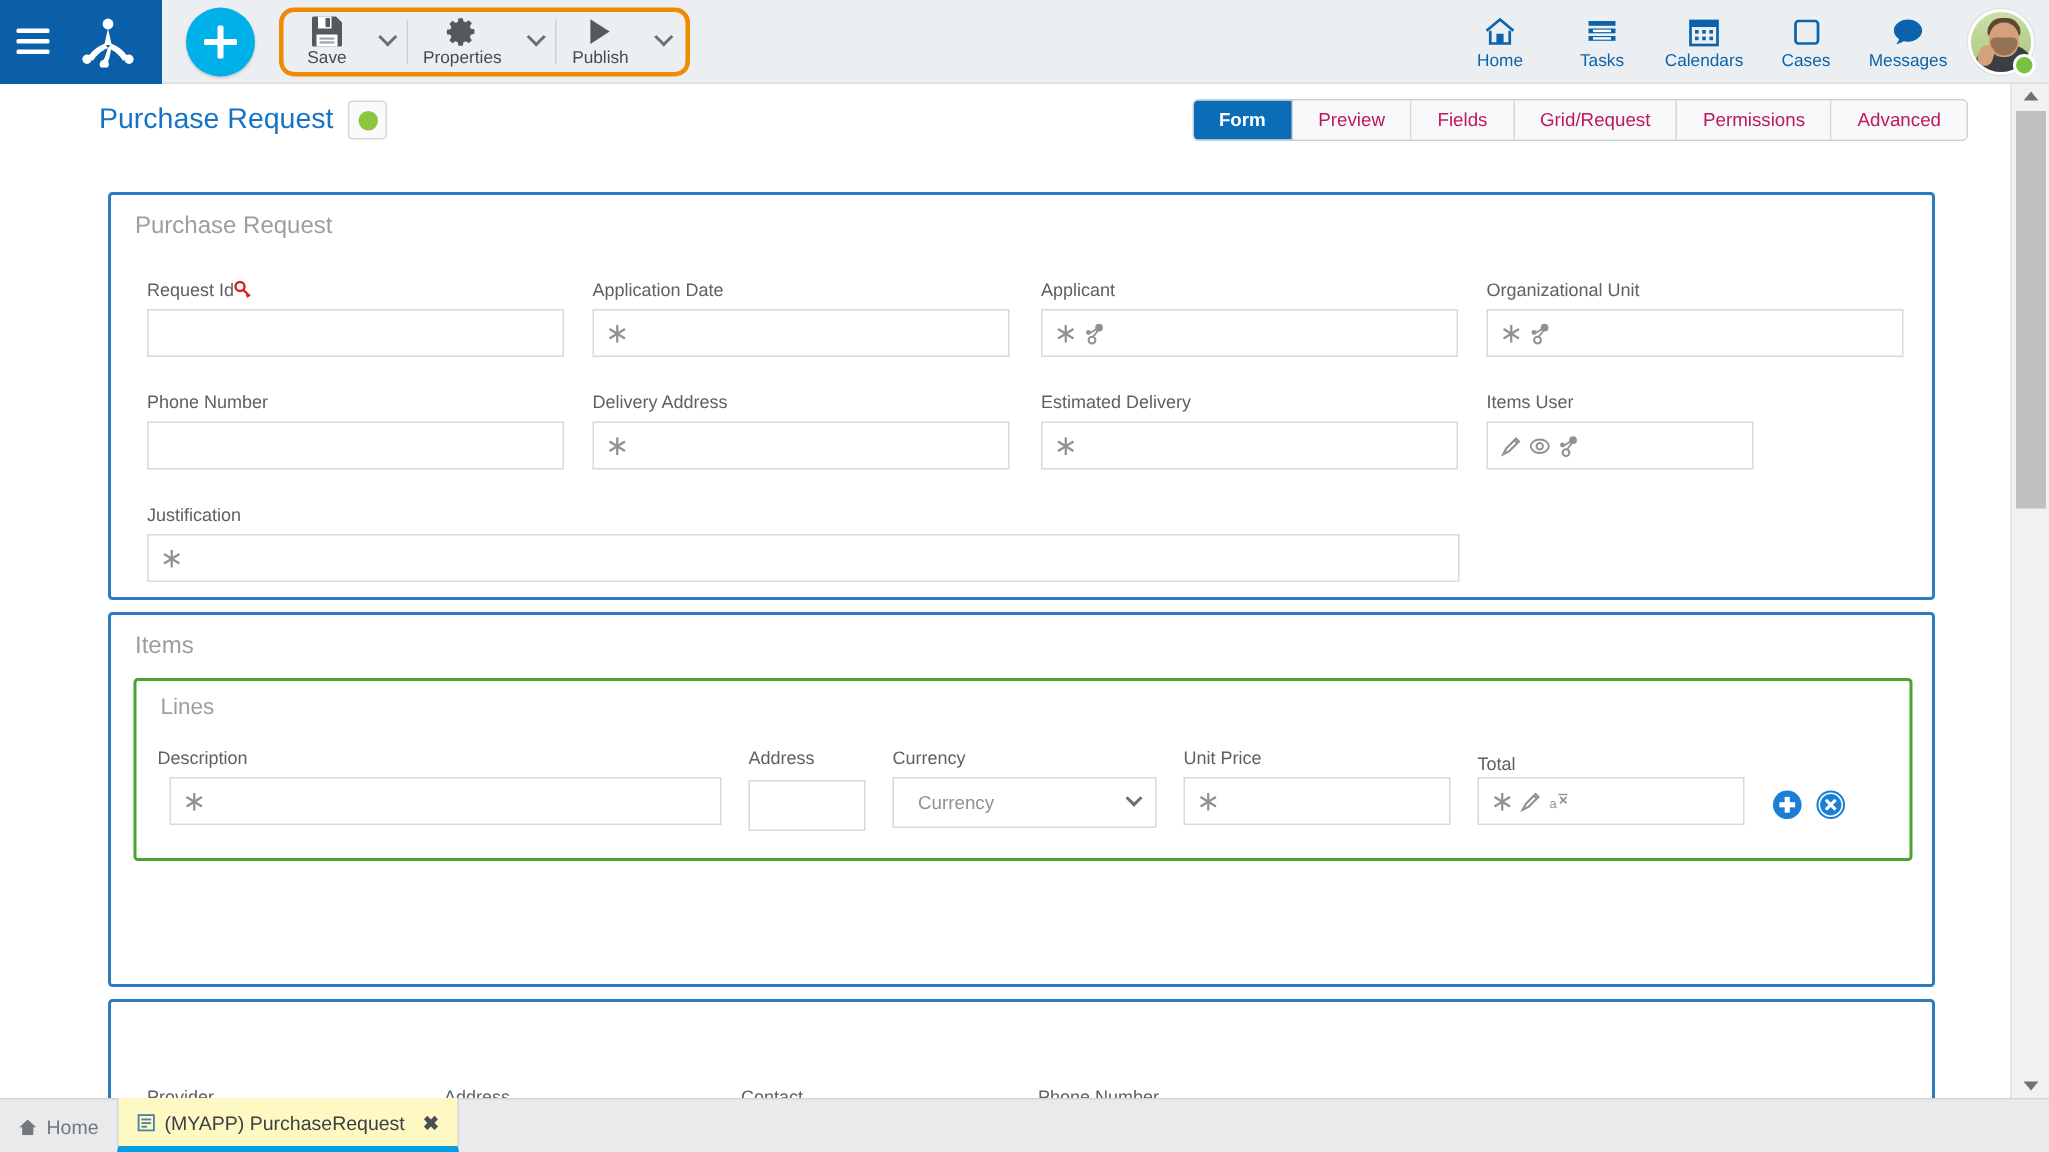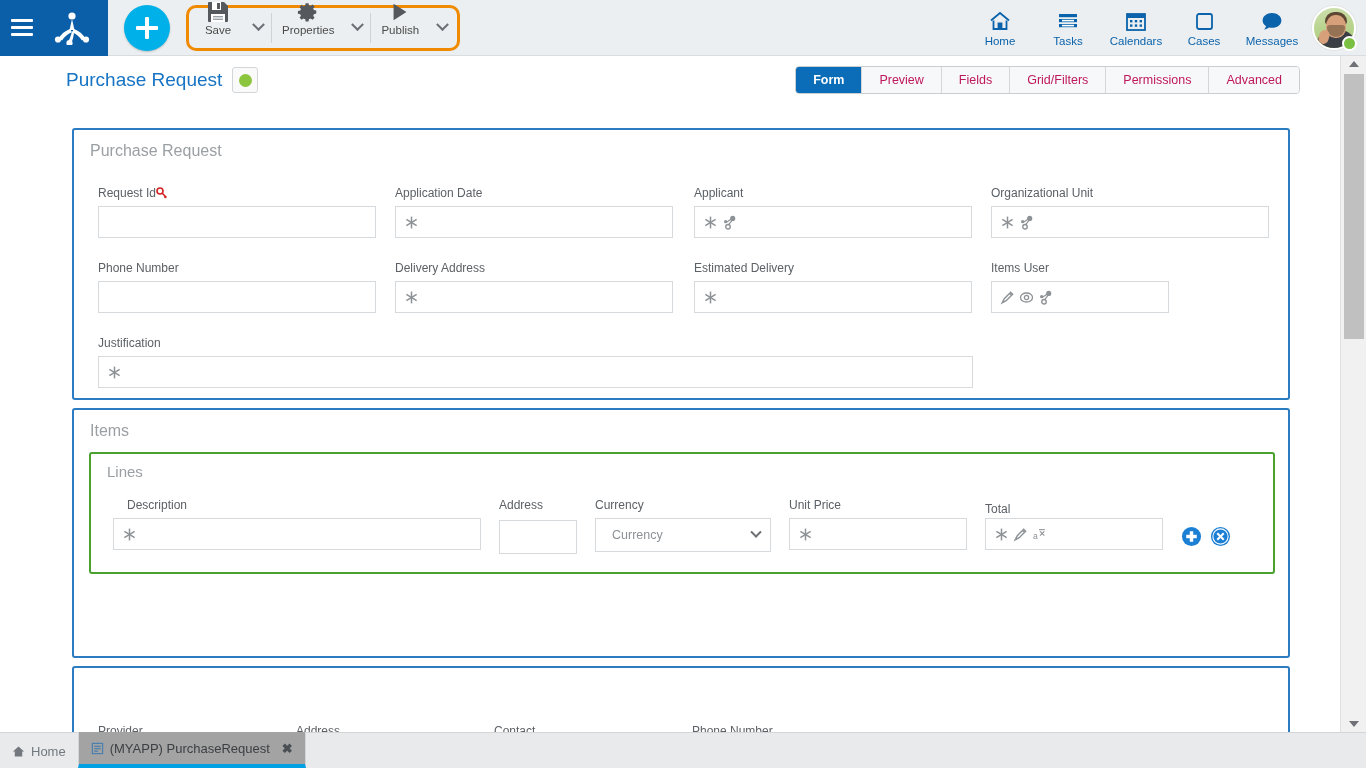--- a/index.html
+++ b/index.html
@@ -56,21 +56,21 @@
   .toolbar-group {
     display: flex; align-items: center;
     border: 3px solid #f08a00;
     border-radius: 10px;
     height: 46px;
     padding: 0 2px;
     background: #eceff1;
   }
   .tool {
     display: flex; flex-direction: column; align-items: center; justify-content: center;
-    padding: 2px 10px 20px 10px;
+    padding: 2px 10px 2px 10px;
     min-width: 54px;
     cursor: pointer;
   }
   .tool-label { font-size: 11.5px; color: #4a4a4a; margin-top: 1px; line-height: 12px; }
   .tool-caret {
     width: 26px; height: 40px;
     display: flex; align-items: center; justify-content: center;
     cursor: pointer;
   }
   .tool-sep { width: 1px; height: 30px; background: #cfd3d6; }
@@ -114,21 +114,21 @@
     font-size: 19px; color: #1774c4; margin-left: 66px; font-weight: normal;
   }
   .title-state {
     margin-left: 10px; width: 26px; height: 26px;
     border: 1px solid #d3d6d8; border-radius: 3px; background: #fafafa;
     display: flex; align-items: center; justify-content: center;
   }
   .title-state i { width: 13px; height: 13px; border-radius: 50%; background: #8cc63e; display:block;}
 
   .tabs {
-    margin-left: auto; margin-right: 40px;
+    margin-left: auto; margin-right: 28px;
     display: flex; align-items: stretch;
     border: 1px solid #c9ced2; border-radius: 4px; overflow: hidden;
     height: 28px; background: #f7f8f9;
   }
   .tab {
     display: flex; align-items: center; justify-content: center;
     padding: 0 17px;
     font-size: 12.5px; color: #be185d;
     background: #f7f8f9;
     border-right: 1px solid #d3d7da;
@@ -204,21 +204,21 @@
     border-top: 1px solid #d3d6d8;
     display: flex; align-items: flex-end;
   }
   .btab {
     height: 33px; display: flex; align-items: center;
     padding: 0 12px; font-size: 13px; color: #70767b;
     cursor: pointer; gap: 6px;
   }
   .btab.home { color: #72787d; }
   .btab.active {
-    background: #a3a3a3; color: #3c4044;
+    background: #fef9c3; color: #3c4044;
     border-left: 1px solid #d3d6d8; border-right: 1px solid #d3d6d8;
     border-bottom: 4px solid #00a0e3;
     height: 36px;
     text-align: center;
   }
   .btab .x { font-size: 13px; color: #4a4f54; margin-left: 6px; font-weight: bold;}
 
   
   .vscroll {
     position: absolute; right: 0; top: 56px; width: 26px; height: 676px;
@@ -374,21 +374,21 @@
 <div class="page-head">
   <div class="page-title">Purchase Request</div>
   <div class="title-state">
       <i></i>
     </div>
 
   <div class="tabs">
     <div class="tab active">Form</div>
     <div class="tab">Preview</div>
     <div class="tab">Fields</div>
-    <div class="tab">Grid/Filters</div>
+    <div class="tab">Grid/Request</div>
     <div class="tab">Permissions</div>
     <div class="tab">Advanced</div>
   </div>
 </div>
 
 <div class="left-rail">
   <div class="rail-btn">
     <svg width="19" height="17" viewBox="0 0 20 18">
       <rect x="3" y="2.5" width="14" height="9.5" rx="1" fill="none" stroke="#2e7cc0" stroke-width="1.5"></rect>
       <rect x="1.5" y="13.5" width="17" height="1.8" fill="#2e7cc0"></rect>
@@ -532,21 +532,21 @@
         </svg>
     </div>
   </div>
 
   <div class="sectionbox" style="left:72px; top:304px; width:1218px; height:250px;">
     <div class="section-title">Items</div>
 
     <div class="linesbox" style="left:15px; top:42px; width:1186px; height:122px;">
       <div class="section-title" style="padding-top:9px; font-size:15px;">Lines</div>
 
-      <div class="fld-label" style="left:36px; top:44px;text-align:center;">Description</div>
+      <div class="fld-label" style="left:14px; top:44px;text-align:center;">Description</div>
       <div class="fld-input" style="left:22px; top:64px; width:368px;">
         <svg class="mini" viewBox="0 0 14 14">
             <g stroke="#8d9296" stroke-width="1.4">
               <path d="M7 1.5 V12.5"></path>
               <path d="M2.2 4 L11.8 10"></path>
               <path d="M11.8 4 L2.2 10"></path>
             </g>
           </svg>
       </div>
 

